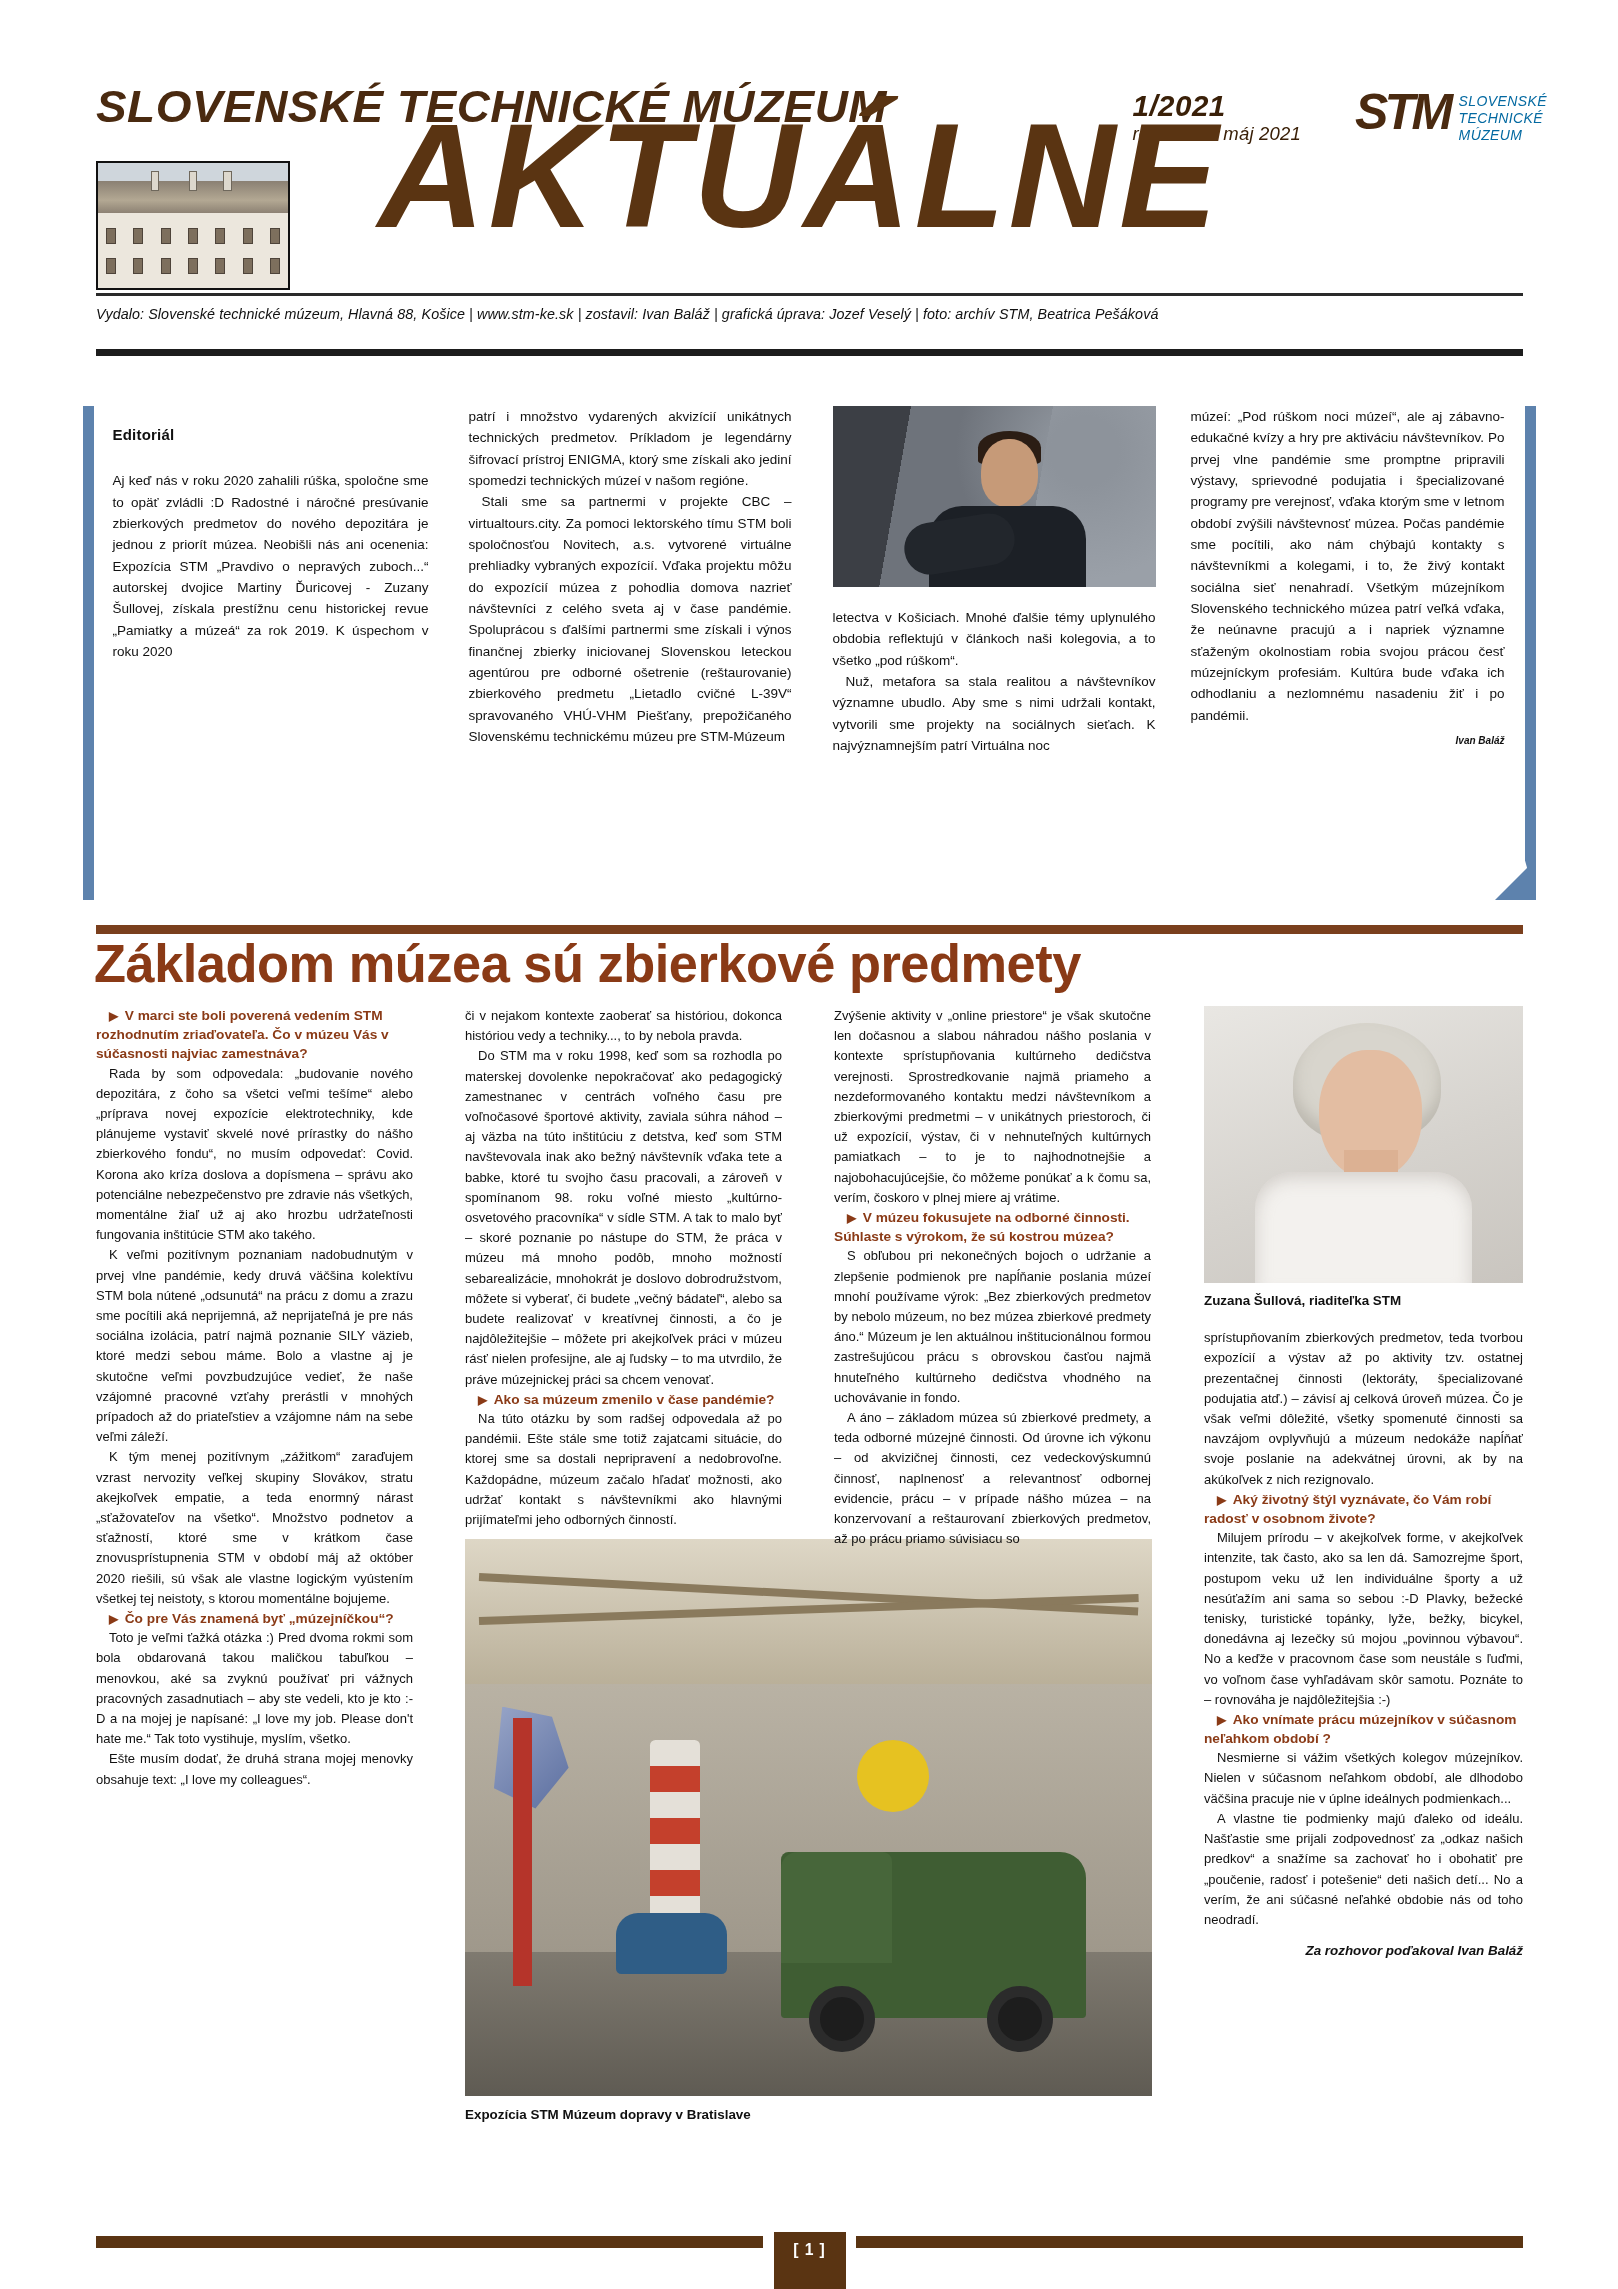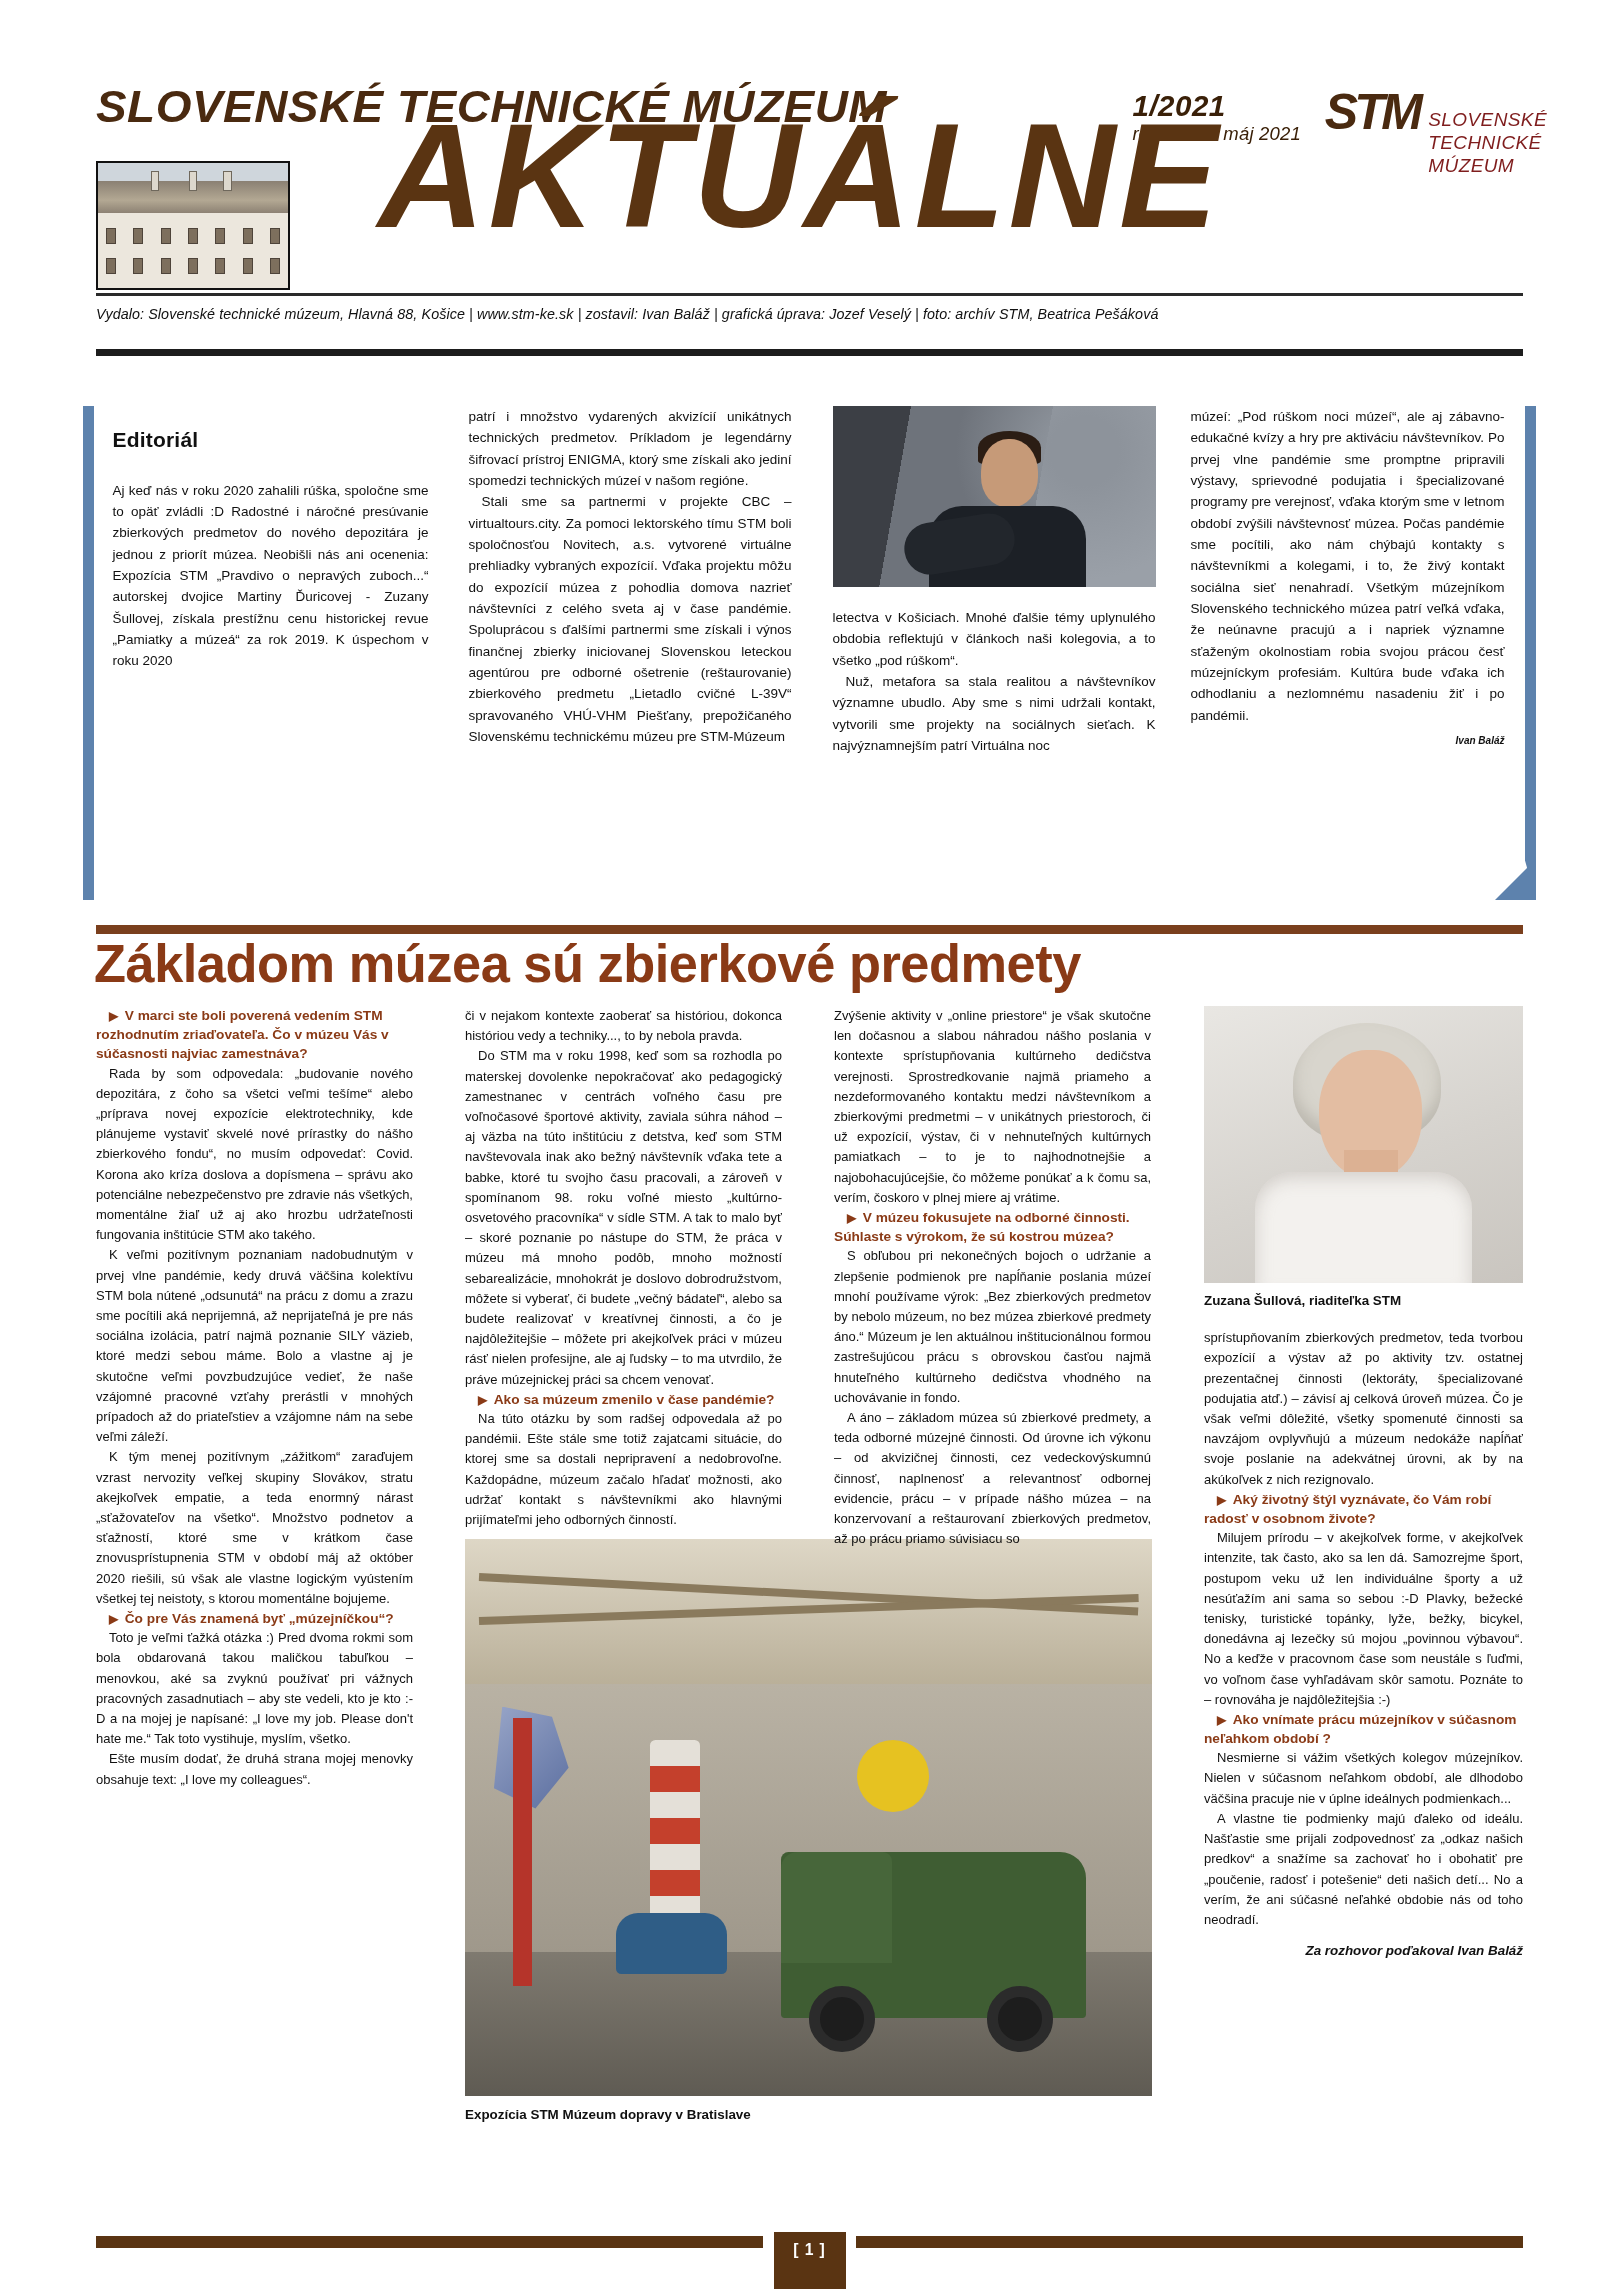--- a/index.html
+++ b/index.html
@@ -65,26 +65,25 @@
   }
   .stm-mark {
     font-size: 50px;
     font-weight: bold;
     color: #4a2a10;
     letter-spacing: -3.7px;
     line-height: 0.95;
     font-family: "Liberation Sans", sans-serif;
   }
   .stm-words {
-    font-size: 19px;
-    color: #7f1d1d;
+    font-size: 14px;
+    color: #0369a1;
     line-height: 1.22;
     letter-spacing: 0.4px;
     padding-top: 3.7px;
-    margin-top: 15px;
   }
 
   
   .mast-word {
     position: absolute;
     left: 378px; top: 102px;
     font-size: 148px;
     font-weight: bold;
     color: #5a3412;
     letter-spacing: 3.7px;
@@ -194,21 +193,21 @@
   .ed-title {
     font-size: 37px;
     font-weight: bold;
     color: #4d79a6;
     line-height: 1.16;
     letter-spacing: -0.3px;
     width: 332px;
   }
   .ed-sub {
     margin-top: 16.6px;
-    font-size: 21px;
+    font-size: 15px;
     font-weight: bold;
     color: #111;
     letter-spacing: 0.2px;
   }
   .ed-col {
     position: absolute;
     top: 0;
     font-size: 13.5px;
     line-height: 1.58;
     text-align: justify;

